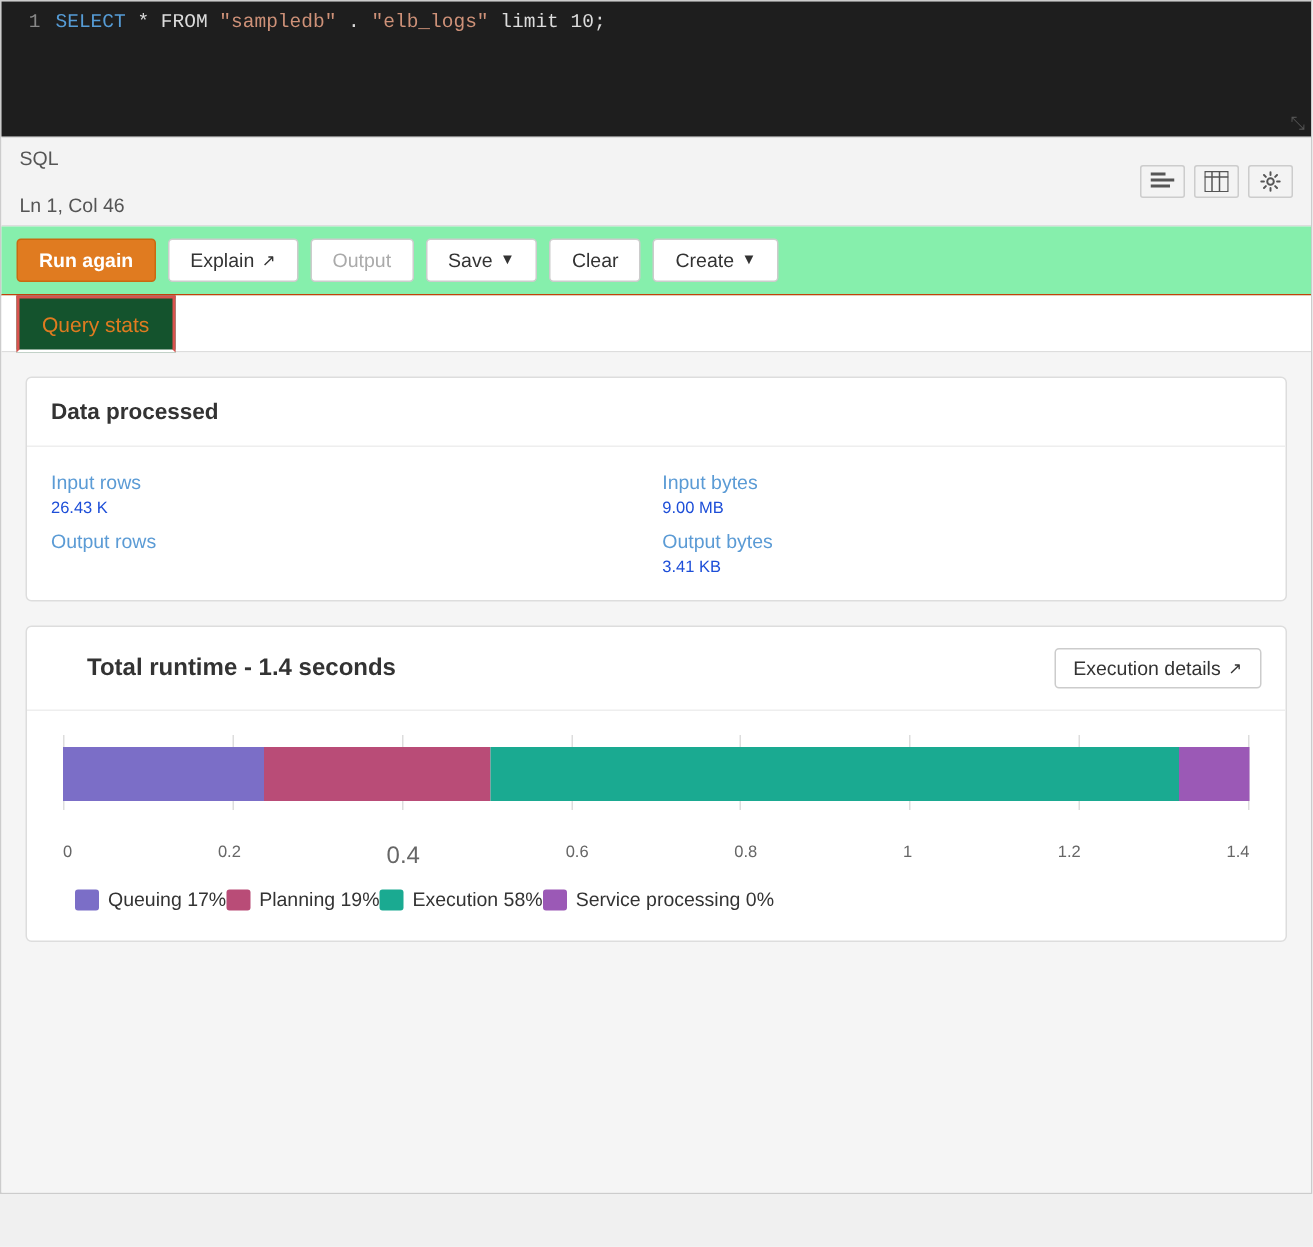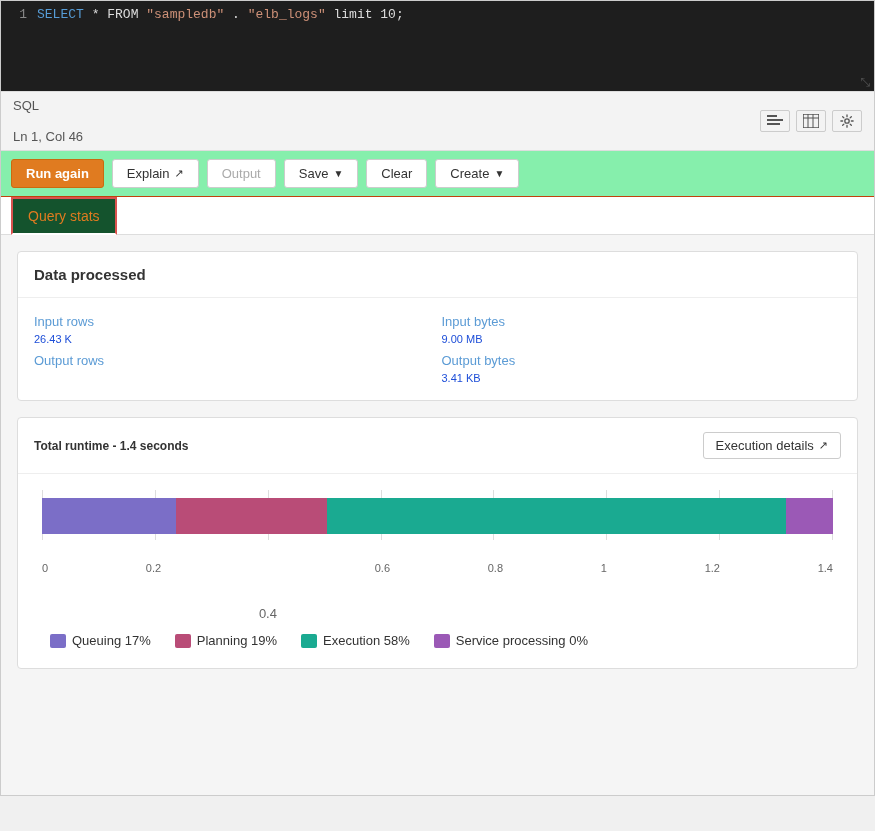--- a/index.html
+++ b/index.html
@@ -188,21 +188,22 @@
     
     .runtime-header {
       padding: 14px 16px;
       border-bottom: 1px solid #eee;
       display: flex;
       align-items: center;
       justify-content: space-between;
     }
     .runtime-title {
       font-weight: 700;
-      font-size: 12px;
+      font-size: 16px;
+      margin-left: 24px;
     }
     .exec-details-btn {
       border: 1px solid #ccc;
       background: #fff;
       cursor: pointer;
       padding: 5px 12px;
       border-radius: 3px;
       font-size: 13px;
       color: #333;
       display: flex;
@@ -214,21 +215,20 @@
     .chart-container {
       padding: 16px 16px 8px;
     }
     .bar {
       height: 36px;
     }
 
     
     .legend {
       display: flex;
-      gap: 24px;
       padding: 12px 16px;
       flex-wrap: wrap;
     }
     .legend-item {
       display: flex;
       align-items: center;
       gap: 6px;
       font-size: 13px;
     }
     .legend-color {
@@ -362,21 +362,21 @@
             <div class="bar" style="width:17%; background:#7b6ec7;"></div>
             <div class="bar" style="width:19%; background:#b94c77;"></div>
             <div class="bar" style="width:58%; background:#1aaa91;"></div>
             <div class="bar" style="width:6%; background:#9b59b6;"></div>
           </div>
         </div>
 
         <div style="display:flex; justify-content:space-between; padding: 0 8px; margin-top:2px;">
           <span style="font-size:11px; color:#666;">0</span>
           <span style="font-size:11px; color:#666;">0.2</span>
-          <span style="font-size:13px; color:#666;margin-top:44px;">0.4</span>
+          <span style="font-size:16px; color:#666;">0.4</span>
           <span style="font-size:11px; color:#666;">0.6</span>
           <span style="font-size:11px; color:#666;">0.8</span>
           <span style="font-size:11px; color:#666;">1</span>
           <span style="font-size:11px; color:#666;">1.2</span>
           <span style="font-size:11px; color:#666;">1.4</span>
         </div>
 
         <div class="legend">
           <div class="legend-item">
             <div class="legend-color" style="background:#7b6ec7;"></div>

